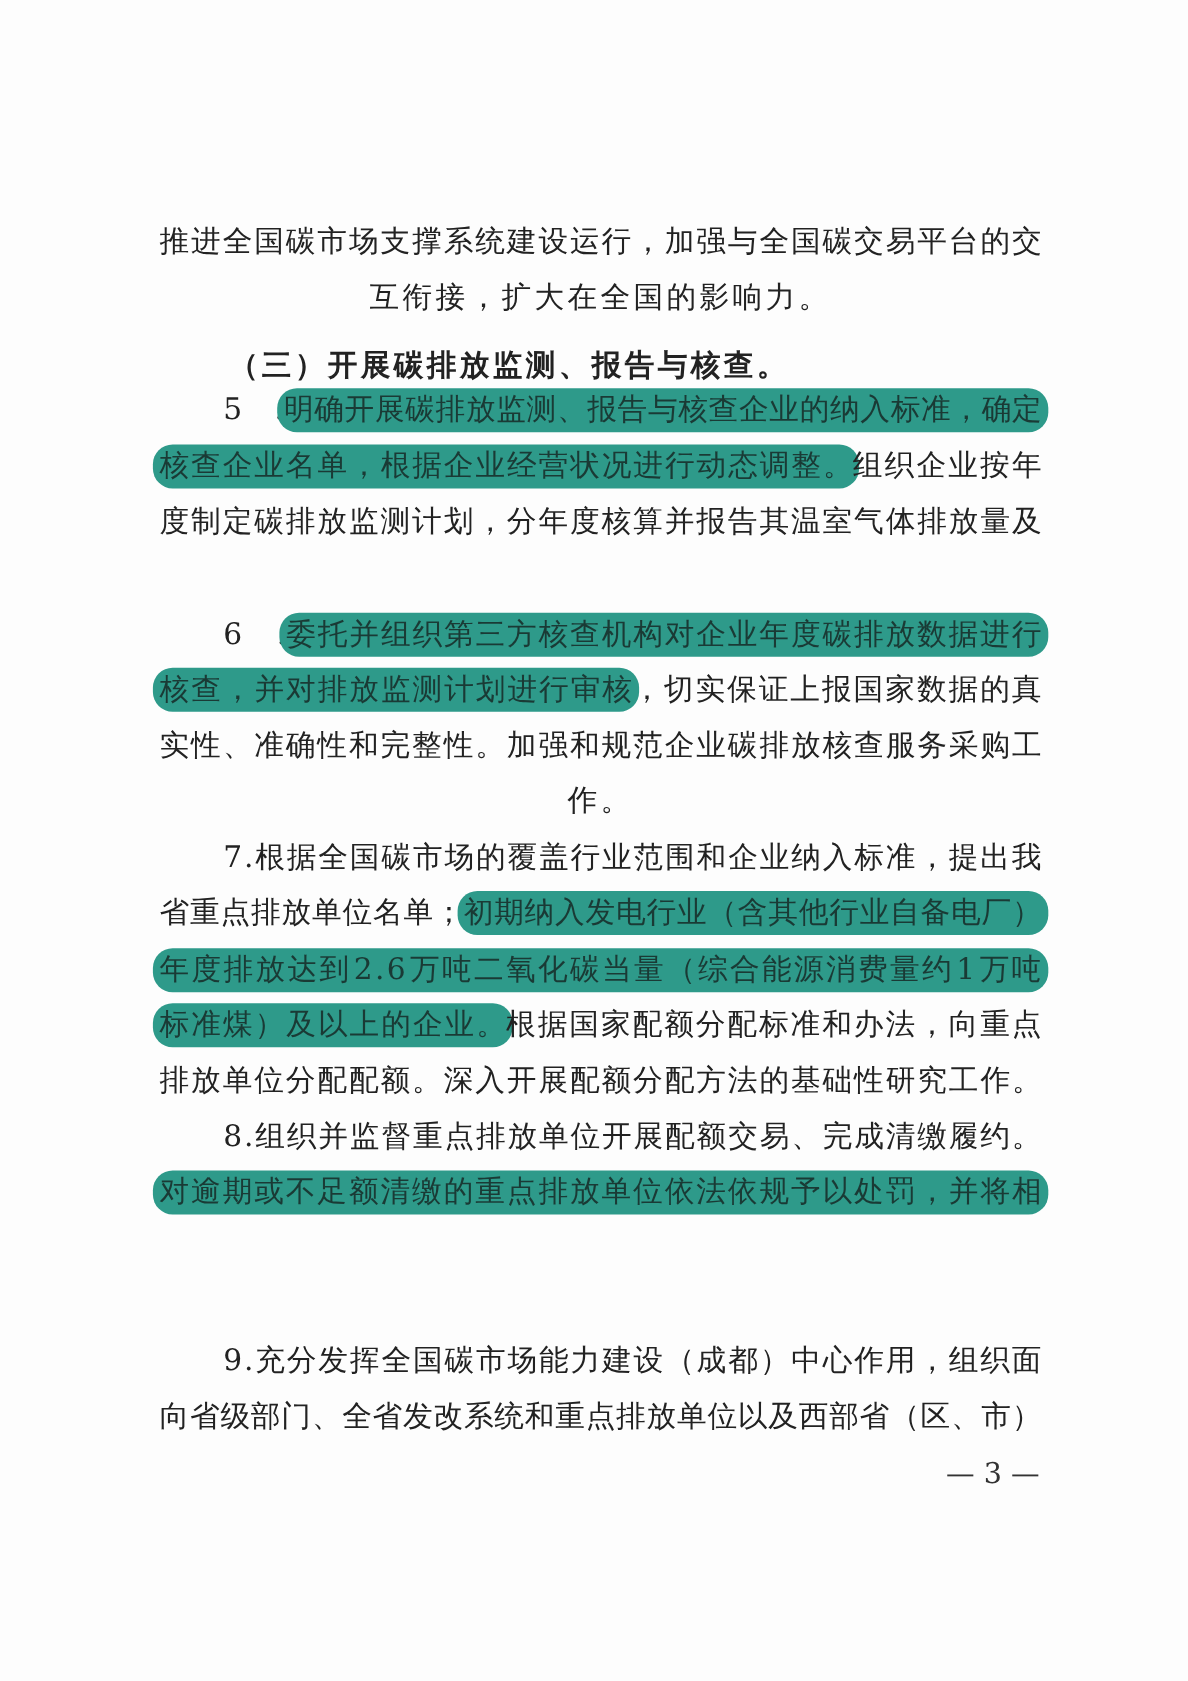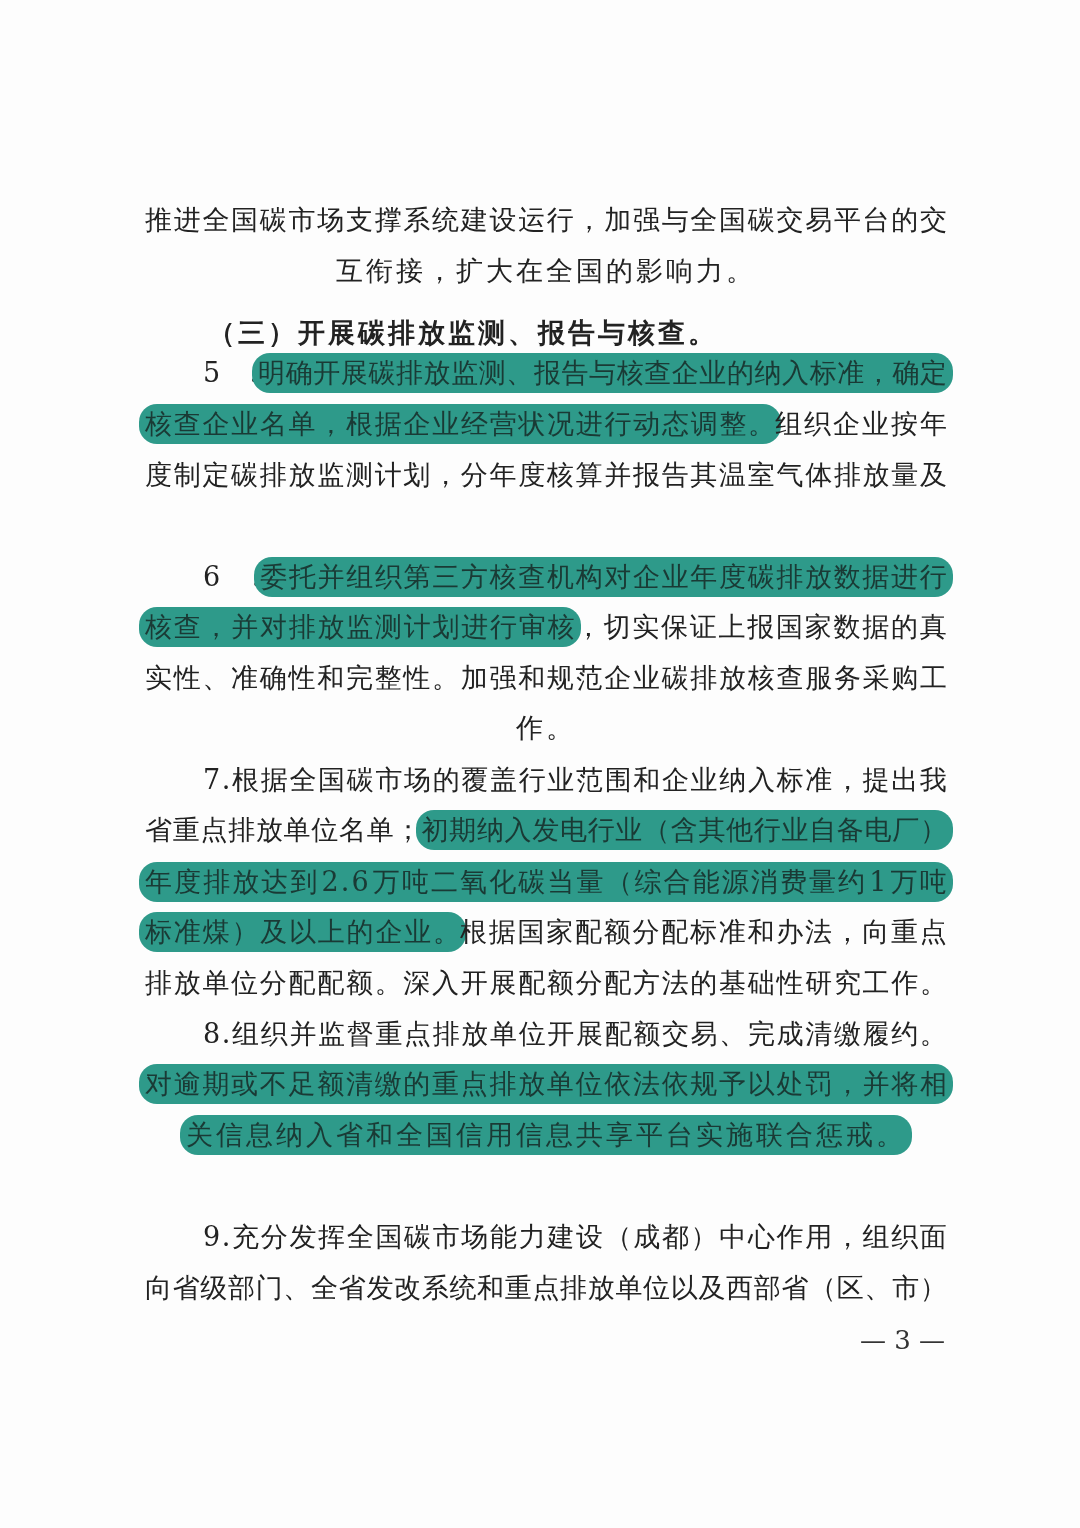--- a/index.html
+++ b/index.html
@@ -488,23 +488,20 @@
         <span>予</span>
         <span>以</span>
         <span>处</span>
         <span>罚</span>
         <span>，</span>
         <span>并</span>
         <span>将</span>
         <span>相</span>
       </span>
     </div>
-    <div class="line last" style="top: 1115px;">
-      <span class="seg hl">关信息纳入省和全国信用信息共享平台实施联合惩戒。</span>
-    </div>
     <div class="line indent" style="top: 1217px;">
       <span class="seg" style="display: flex; justify-content: space-between; flex: 27 1 0%;">
         <span>9</span>
         <span>.</span>
         <span>充</span>
         <span>分</span>
         <span>发</span>
         <span>挥</span>
         <span>全</span>
         <span>国</span>

